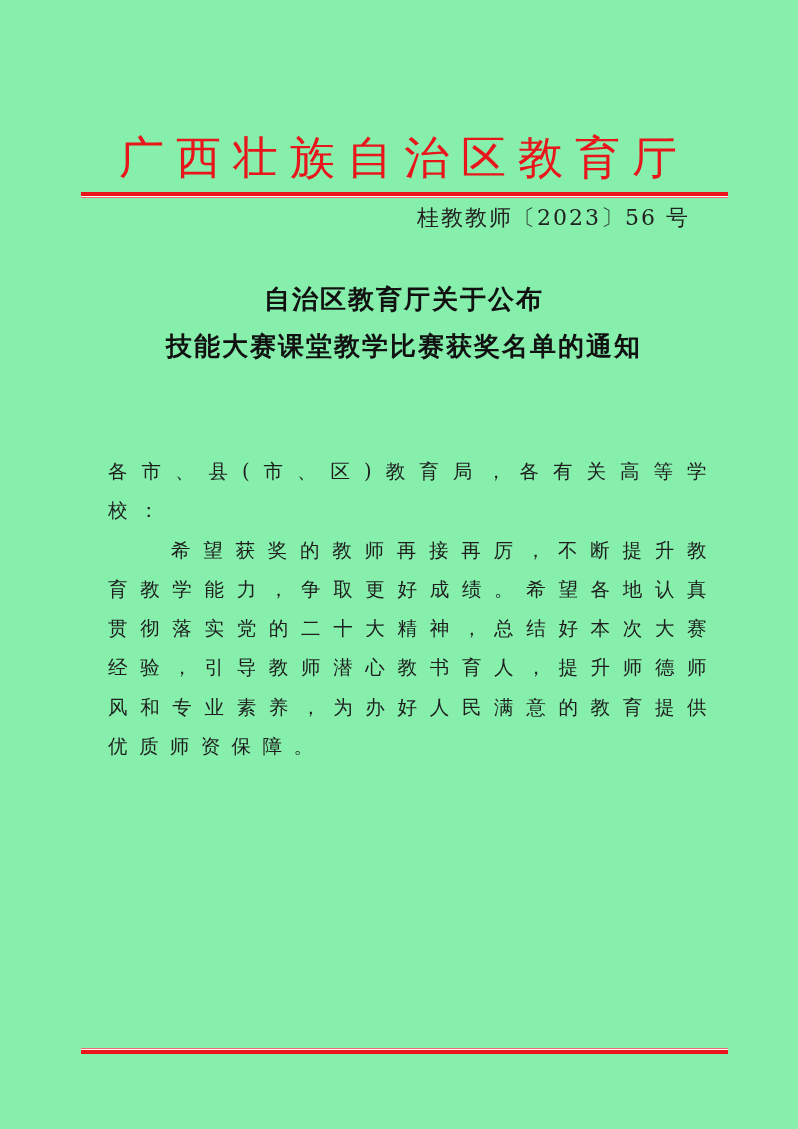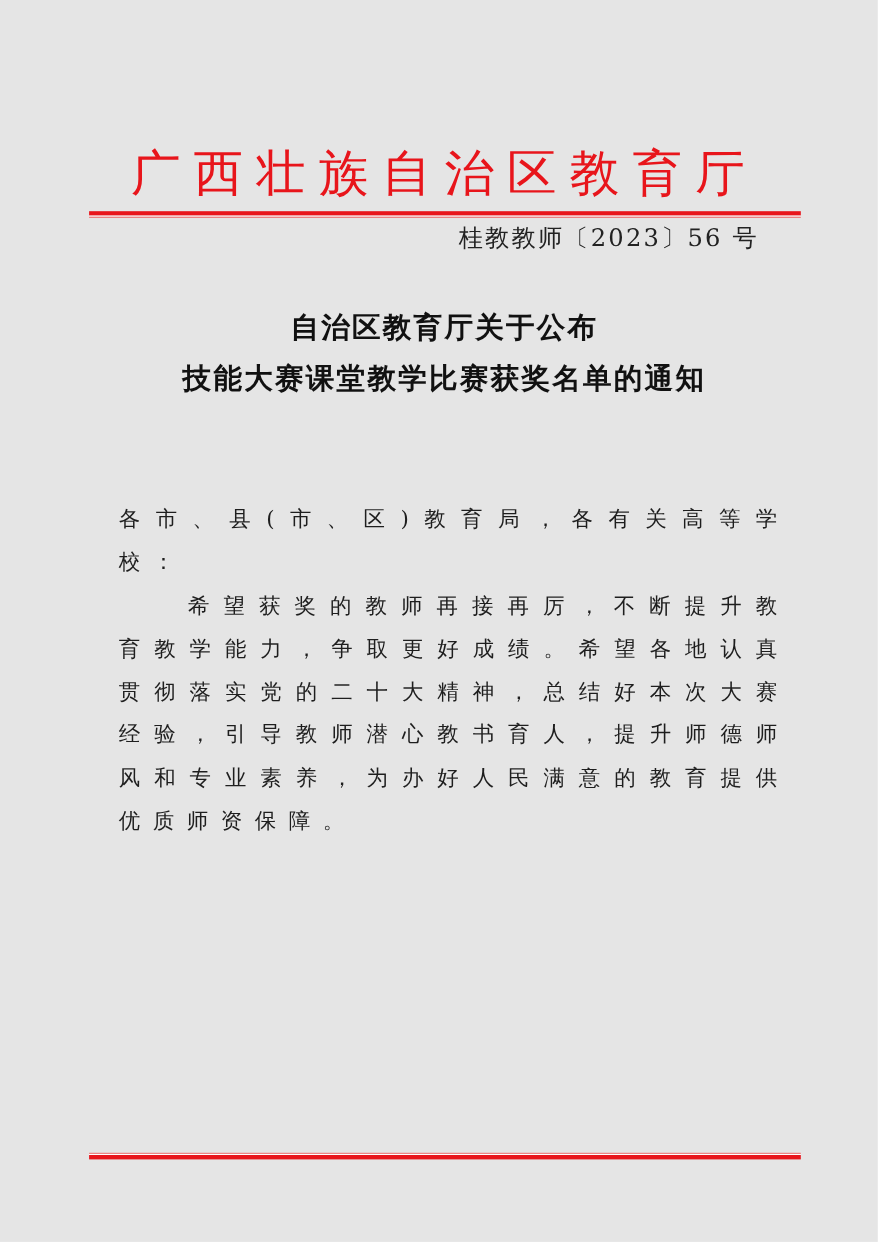--- a/index.html
+++ b/index.html
@@ -12,21 +12,21 @@
       height: 1129px;
       position: relative;
       overflow: hidden;
       font-family: "DejaVu Serif", "Liberation Serif", serif;
       color: #1a1a1a;
     }
     .page {
       position: absolute;
       left: 0; top: 0;
       width: 798px; height: 1129px;
-      background: #e5e5e5;
+      background: #86efac;
     }
     .red-header {
       position: absolute;
       left: 80px;
       width: 648px;
       top: 128px;
       height: 60px;
       text-align: center;
       color: #e8151b;
       font-family: "DejaVu Serif", "Liberation Serif", serif;
@@ -64,21 +64,21 @@
       color: #222;
       letter-spacing: 2px;
       white-space: nowrap;
     }
     .title {
       position: absolute;
       left: 80px;
       width: 648px;
       top: 276px;
       text-align: center;
-      font-family: Liberation Mono, monospace;
+      font-family: Liberation Serif, serif;
       font-weight: bold;
       font-size: 26px;
       line-height: 47px;
       color: #111;
     }
     .title .tline {
       display: block;
       white-space: nowrap;
       letter-spacing: 2px;
     }

